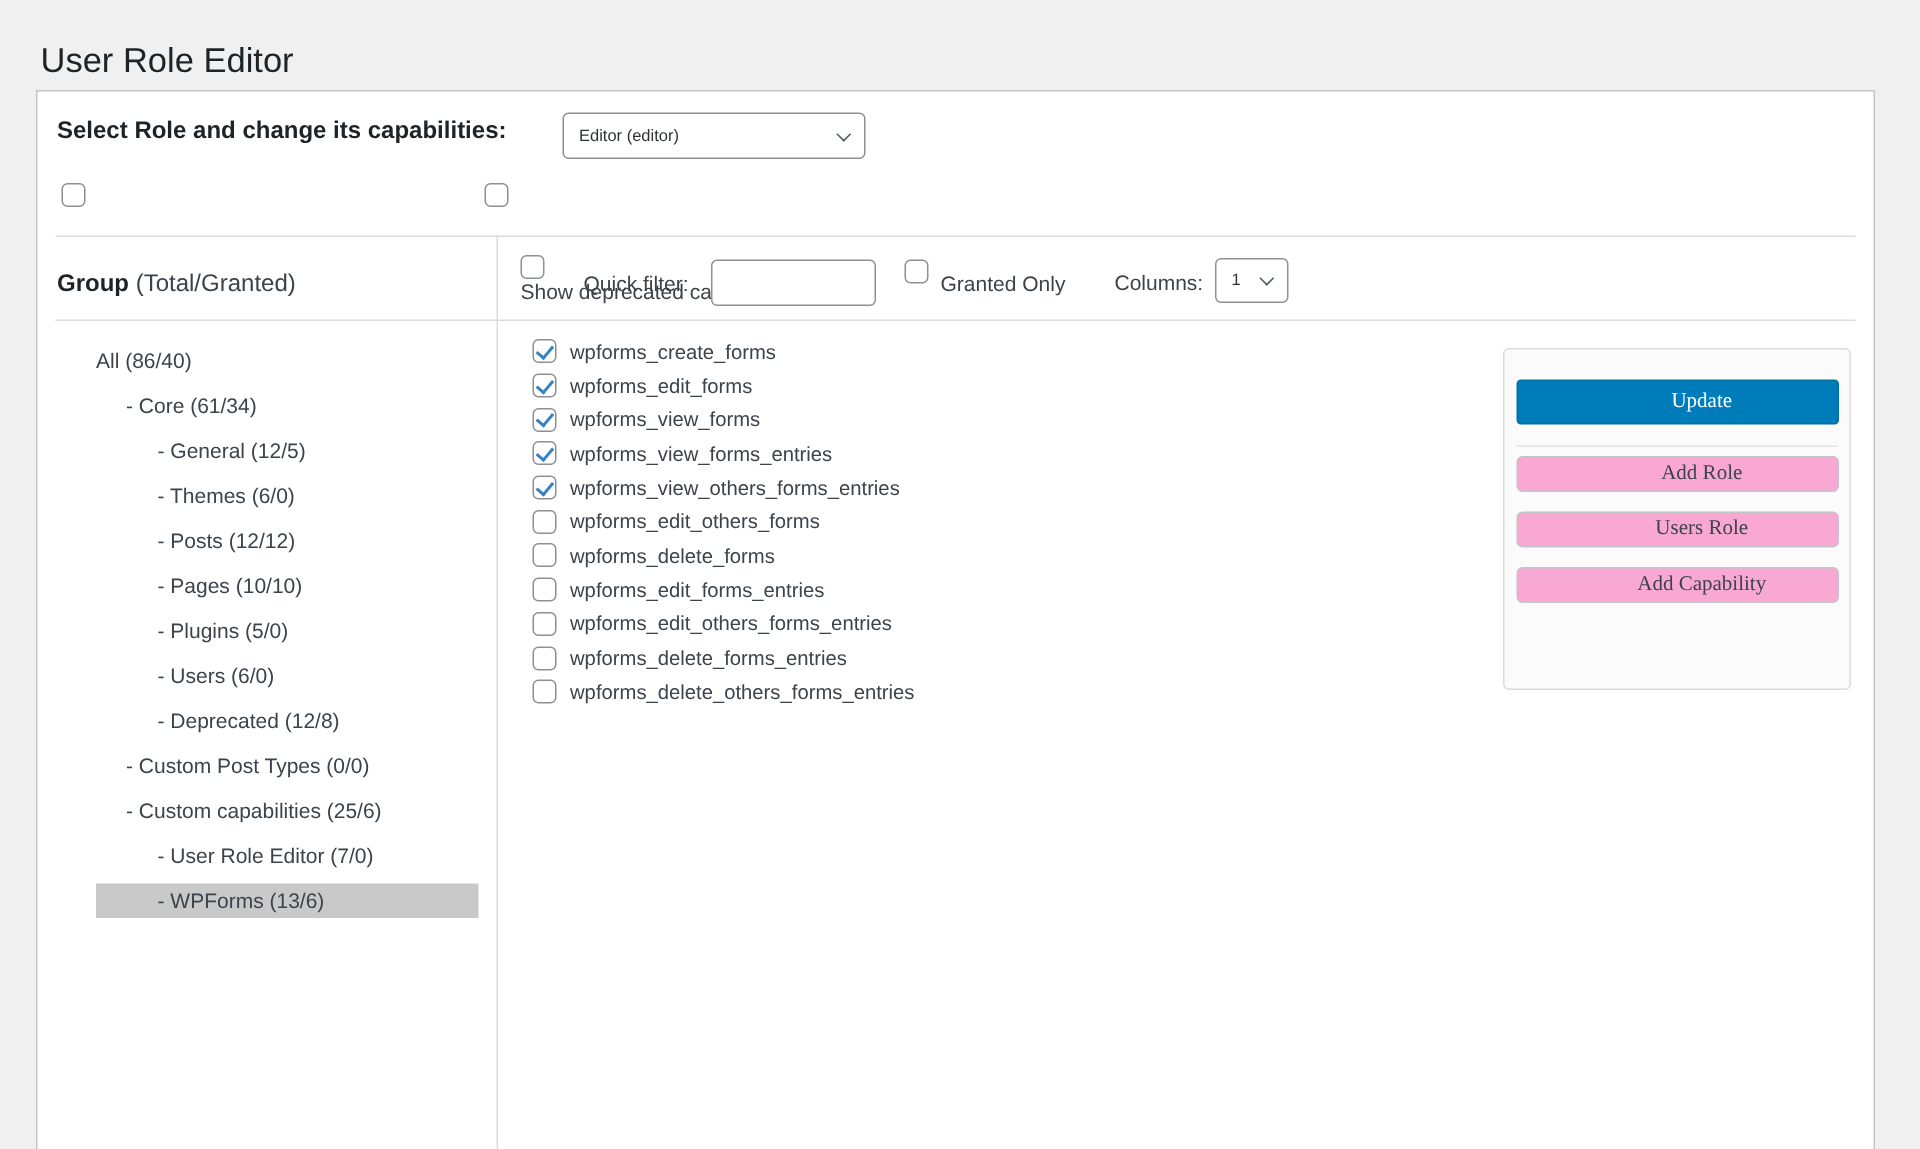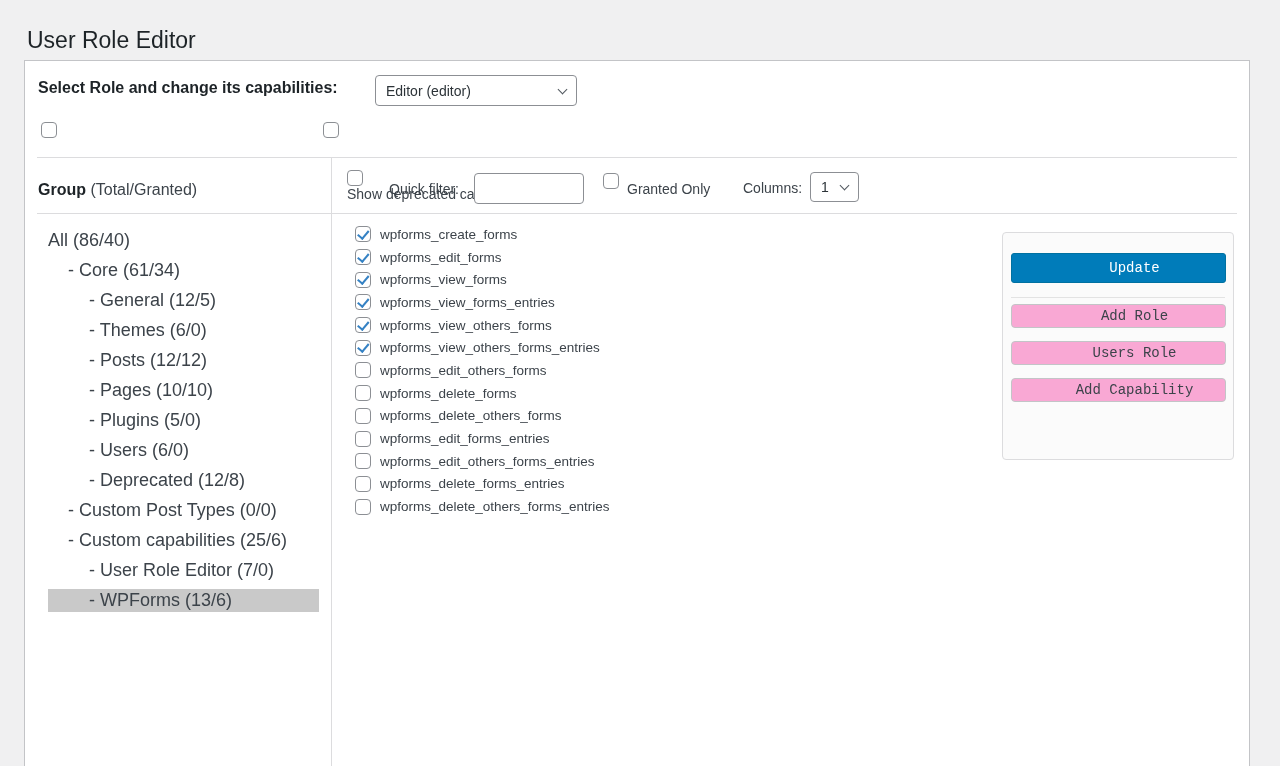--- a/index.html
+++ b/index.html
@@ -31,21 +31,21 @@
     background:#fff;border:1px solid var(--box-border);
   }
   
   .role-label{
     position:absolute;left:13px;top:18px;
     font-size:16px;font-weight:700;color:var(--text-dark);
   }
   .wp-select{
     position:absolute;display:flex;align-items:center;
     background:#fff;border:1px solid var(--input-border);border-radius:4px;
-    font-size:14px;color:#2c3338;cursor:pointer;padding:0 10px;
+    font-size:11px;color:#2c3338;cursor:pointer;padding:0 10px;
   }
   .role-select{left:350px;top:14px;width:202px;height:31px;}
   .cols-select{left:785px;top:111px;width:49px;height:30px;}
   .chev{
     width:7px;height:7px;margin-left:auto;margin-top:-3px;
     border-right:1.6px solid #50575e;border-bottom:1.6px solid #50575e;
     transform:rotate(45deg);flex:none;
   }
   
   .cb{
@@ -60,21 +60,21 @@
   .lbl{font-size:14px;color:var(--text-body);line-height:17px;}
   
   .h-divider{position:absolute;left:12px;right:12px;height:1px;background:var(--divider);}
   .v-divider{position:absolute;left:306px;top:96px;bottom:0;width:1px;background:var(--divider);}
   
   .group-header{position:absolute;left:13px;top:120px;font-size:16px;}
   .group-header b{color:var(--text-dark);}
   .groups-tree{position:absolute;left:23px;top:168px;width:271px;}
   .tree-row{
     height:23px;line-height:23px;margin-bottom:7px;
-    font-size:18px;color:var(--text-body);cursor:pointer;white-space:nowrap;
+    font-size:14px;color:var(--text-body);cursor:pointer;white-space:nowrap;margin-left:16px;
   }
   .tree-row.lvl1{padding-left:20px;}
   .tree-row.lvl2{padding-left:41px;}
   .tree-row.selected{background:var(--selected-bg);}
   
   .caps-list{position:absolute;left:319px;top:162px;}
   .cap-row{display:flex;align-items:center;height:22.7px;padding-left:11px;}
   .cap-row .lbl{margin-left:9px;font-size:13.5px;}
   
   .filter-cb{left:322px;top:109px;}
@@ -87,21 +87,21 @@
   .granted-cb{left:578px;top:112px;}
   .granted-label{left:602px;top:120px;}
   .cols-label{left:718px;top:119px;}
   
   .actions-panel{
     position:absolute;left:977px;top:171px;width:232px;height:228px;
     background:#fbfbfb;border:1px solid var(--divider);border-radius:4px;
   }
   .btn{
     position:absolute;left:8px;width:215px;display:flex;align-items:center;justify-content:center;
-    font-family:Liberation Mono, monospace;font-size:14px;cursor:pointer;border-radius:4px;padding-left:32px;
+    font-family:Liberation Serif, serif;font-size:14px;cursor:pointer;border-radius:4px;padding-left:32px;
   }
   .btn-primary{
     top:20px;height:30px;background:var(--primary);border:1px solid var(--primary-border);
     color:#fff;border-radius:3px;
   }
   .btn-secondary{
     height:24px;background:#f9a8d4;border:1px solid var(--box-border);color:var(--text-body);
   }
   .panel-divider{position:absolute;left:8px;right:8px;top:64px;height:1px;background:#e3e3e3;}
 </style>
@@ -194,37 +194,29 @@
       <div class="cap-row">
     <span class="cb checked"></span>
     <span class="lbl">wpforms_view_forms</span>
   </div>
       <div class="cap-row">
     <span class="cb checked"></span>
     <span class="lbl">wpforms_view_forms_entries</span>
   </div>
       <div class="cap-row">
     <span class="cb checked"></span>
-    <span class="lbl">wpforms_view_others_forms</span>
-  </div>
-      <div class="cap-row">
-    <span class="cb checked"></span>
     <span class="lbl">wpforms_view_others_forms_entries</span>
   </div>
       <div class="cap-row">
     <span class="cb"></span>
     <span class="lbl">wpforms_edit_others_forms</span>
   </div>
       <div class="cap-row">
     <span class="cb"></span>
     <span class="lbl">wpforms_delete_forms</span>
-  </div>
-      <div class="cap-row">
-    <span class="cb"></span>
-    <span class="lbl">wpforms_delete_others_forms</span>
   </div>
       <div class="cap-row">
     <span class="cb"></span>
     <span class="lbl">wpforms_edit_forms_entries</span>
   </div>
       <div class="cap-row">
     <span class="cb"></span>
     <span class="lbl">wpforms_edit_others_forms_entries</span>
   </div>
       <div class="cap-row">

